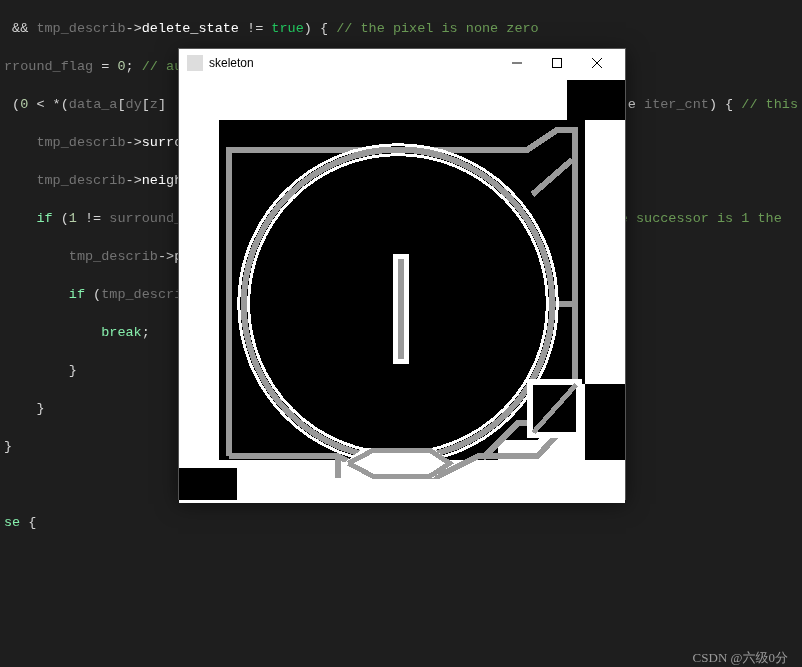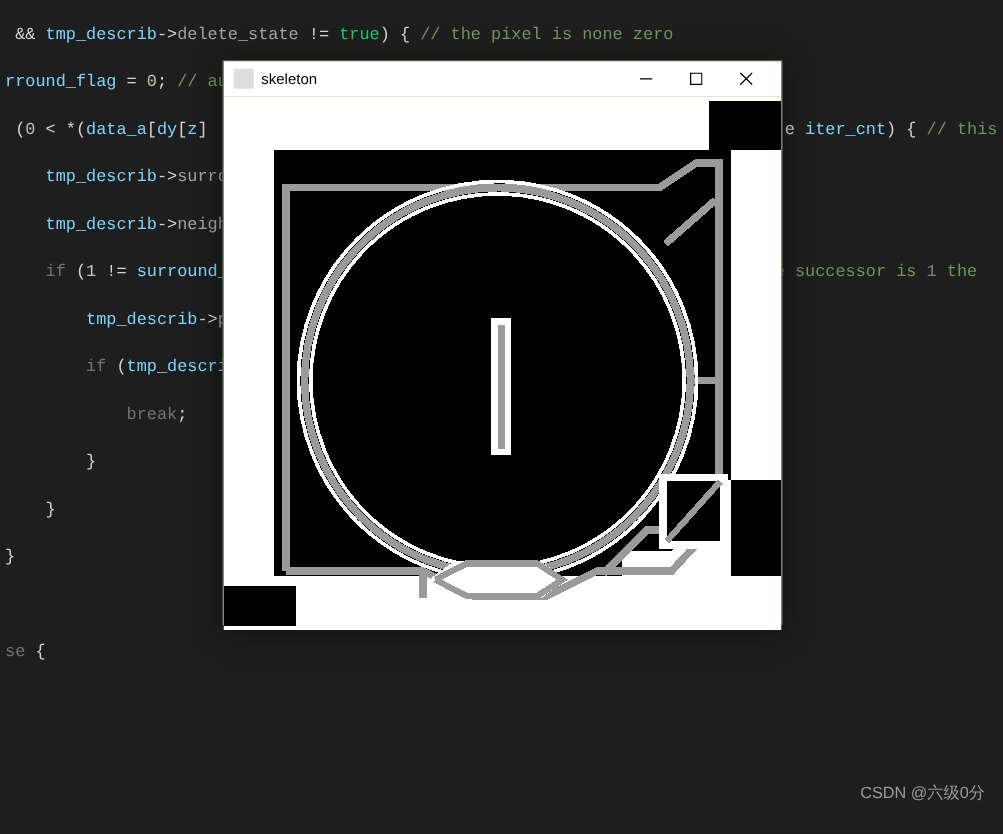--- a/index.html
+++ b/index.html
@@ -16,25 +16,25 @@
   }
   .code-editor {
     position: absolute;
     top: 0; left: 0; right: 0; bottom: 0;
     padding: 0 0 0 4px;
     white-space: pre;
   }
   .line { display: block; white-space: pre; }
   .kw { color: #22c55e; }
   .type { color: #4ec9b0; }
-  .var { color: #7dd3fc; margin-top: 16px; }
-  .prop { color: #a3a3a3; }
+  .var { color: #737373; margin-top: 16px; }
+  .prop { color: #ffffff; }
   .num { color: #b5cea8; }
   .cm { color: #6a9955; }
-  .ctrl { color: #737373; }
+  .ctrl { color: #86efac; }
 
   .window {
     position: absolute;
     top: 48px;
     left: 178px;
     width: 448px;
     height: 452px;
     background: #4d7c0f;
     border: 1px solid #555;
     box-shadow: 0 4px 20px rgba(0,0,0,0.5);
@@ -76,23 +76,23 @@
     position: relative;
   }
   .skeleton-svg {
     width: 100%;
     height: 100%;
   }
 
   .watermark {
     position: absolute;
     right: 14px;
-    bottom: 24px;
+    bottom: 0;
     color: #a8a8a8;
-    font-family: Liberation Sans, sans-serif;
+    font-family: Liberation Serif, serif;
     font-size: 13px;
     opacity: 0.9;
   }
 </style>
 </head>
 <body>
 
 <div class="code-editor">
 <span class="line"><span> &amp;&amp; </span><span class="var">tmp_describ</span><span>-&gt;</span><span class="prop">delete_state</span><span> != </span><span class="kw">true</span><span>) { </span><span class="cm">// the pixel is none zero</span></span>
 <span class="line"><span class="var">rround_flag</span><span> = </span><span class="num">0</span><span>; </span><span class="cm">// auxiliary flag which is used to calculate pattern_cnt</span></span>

